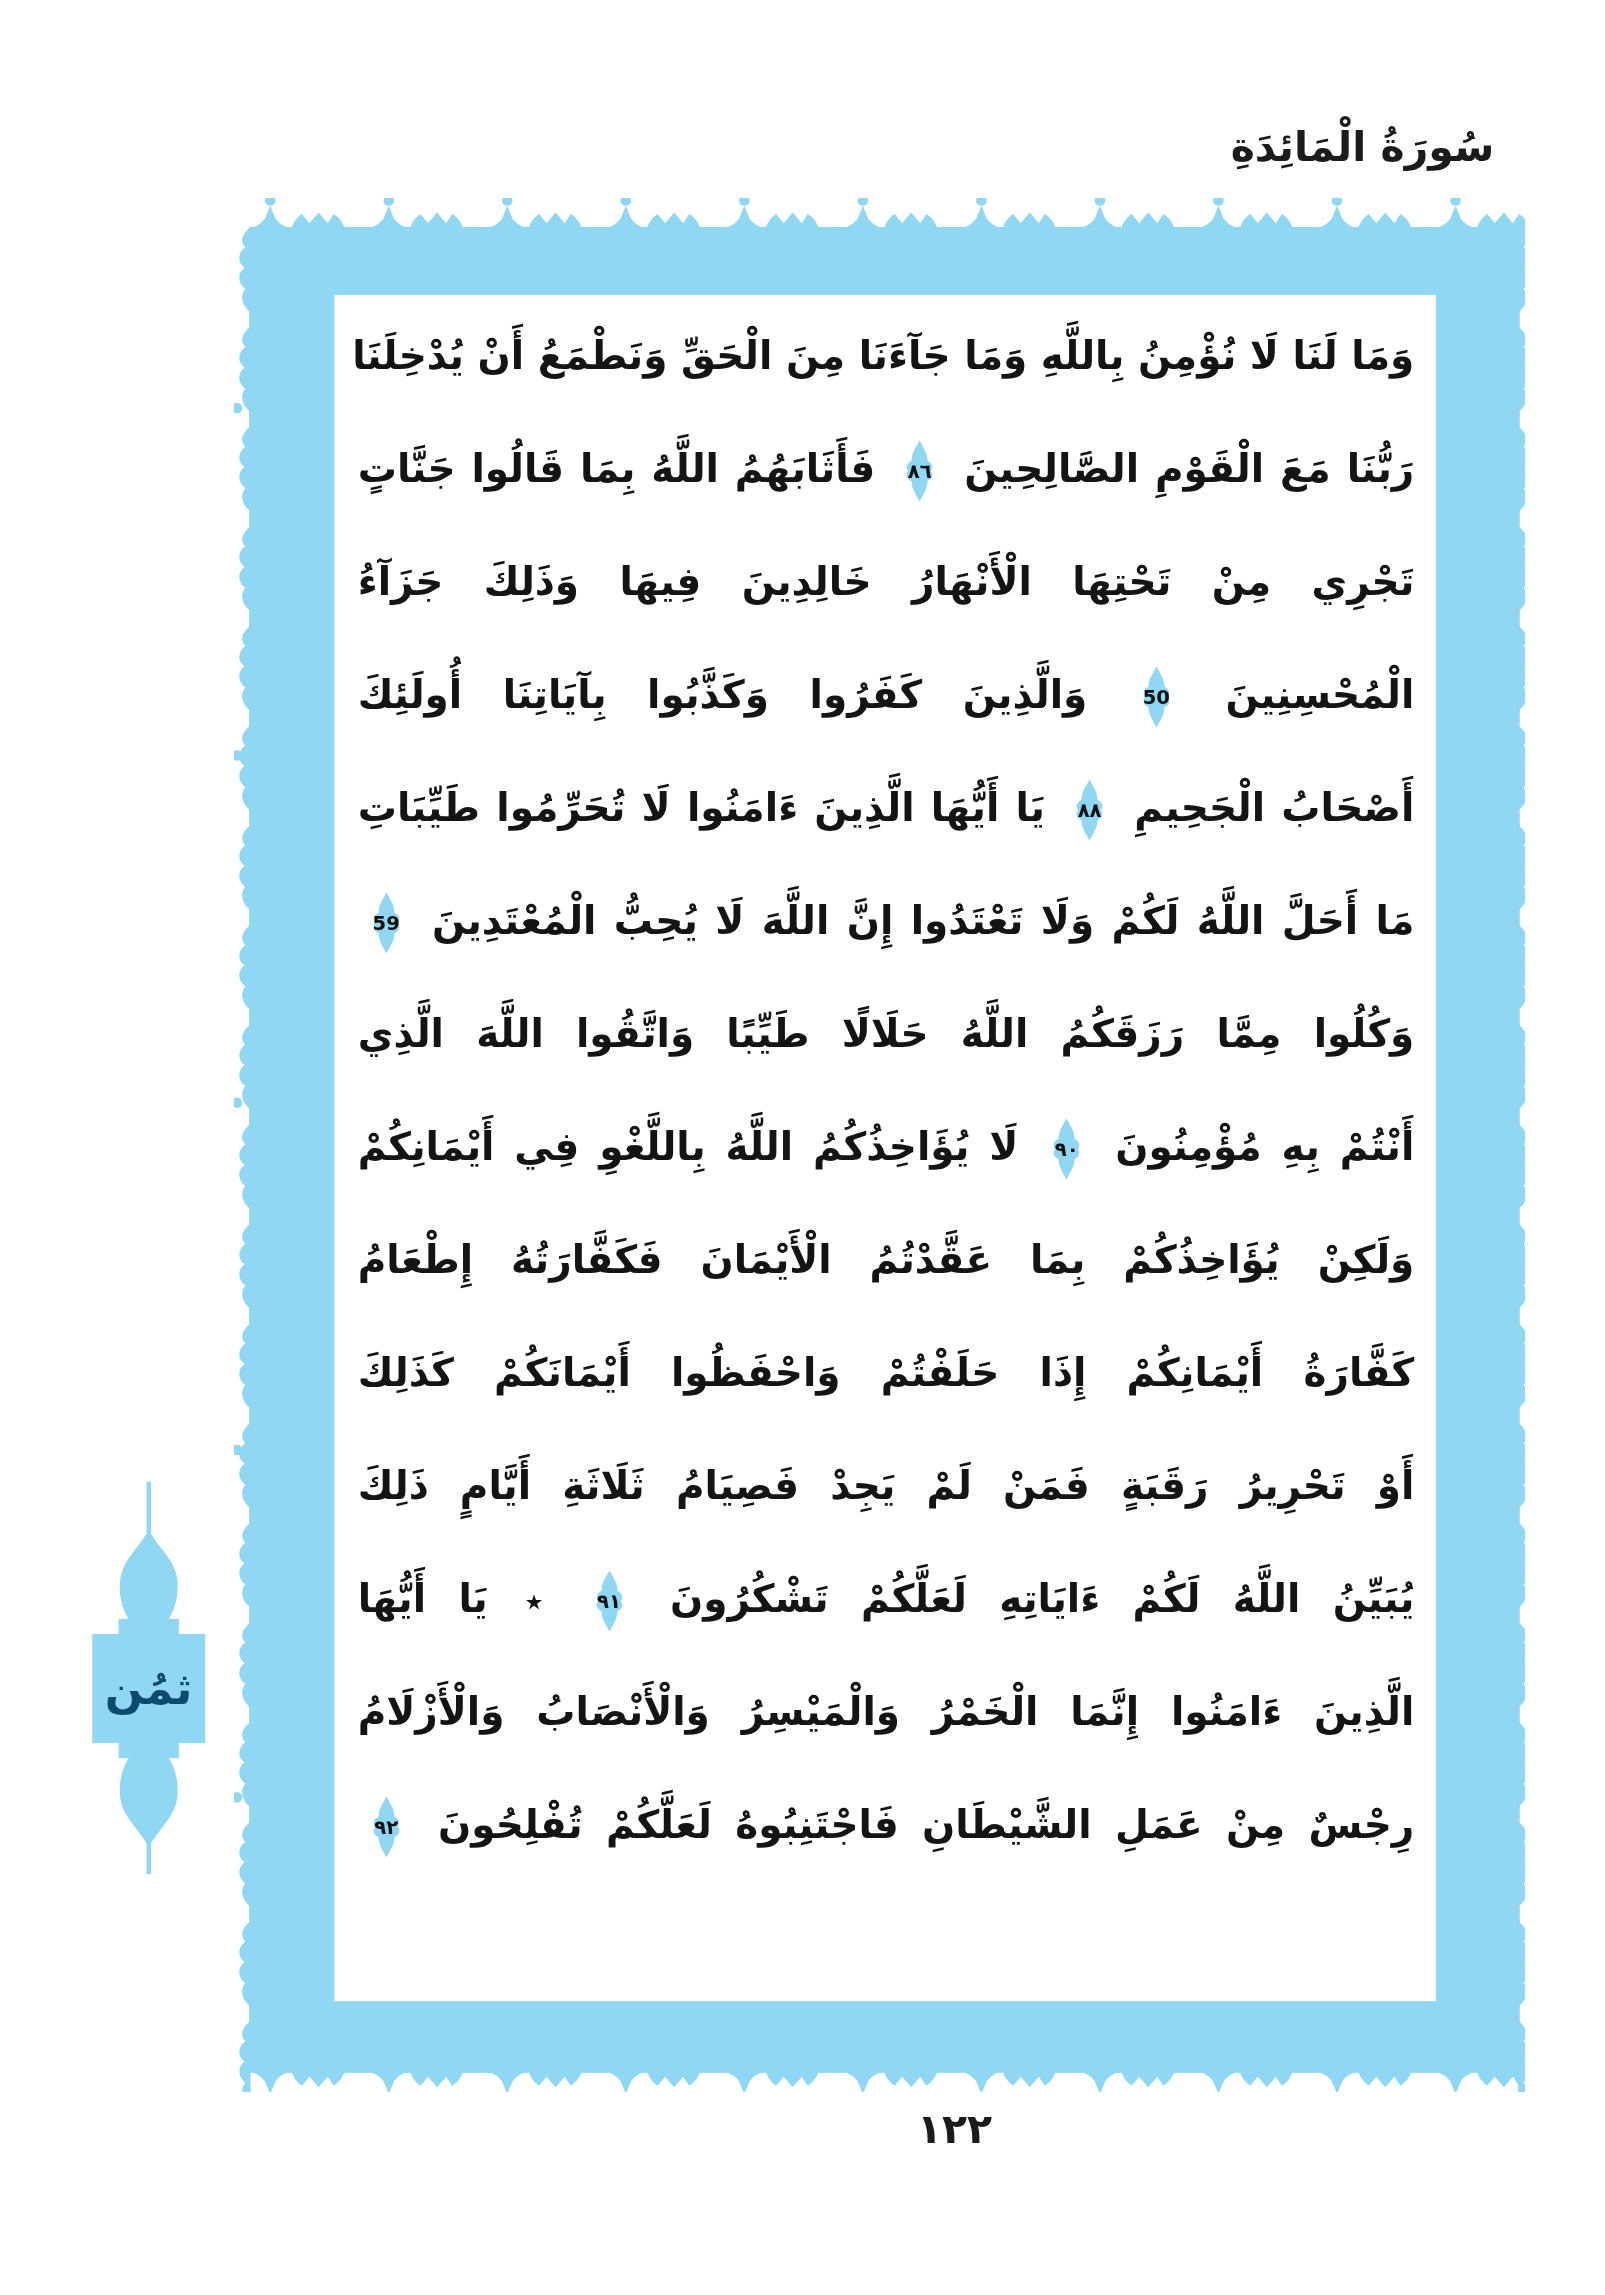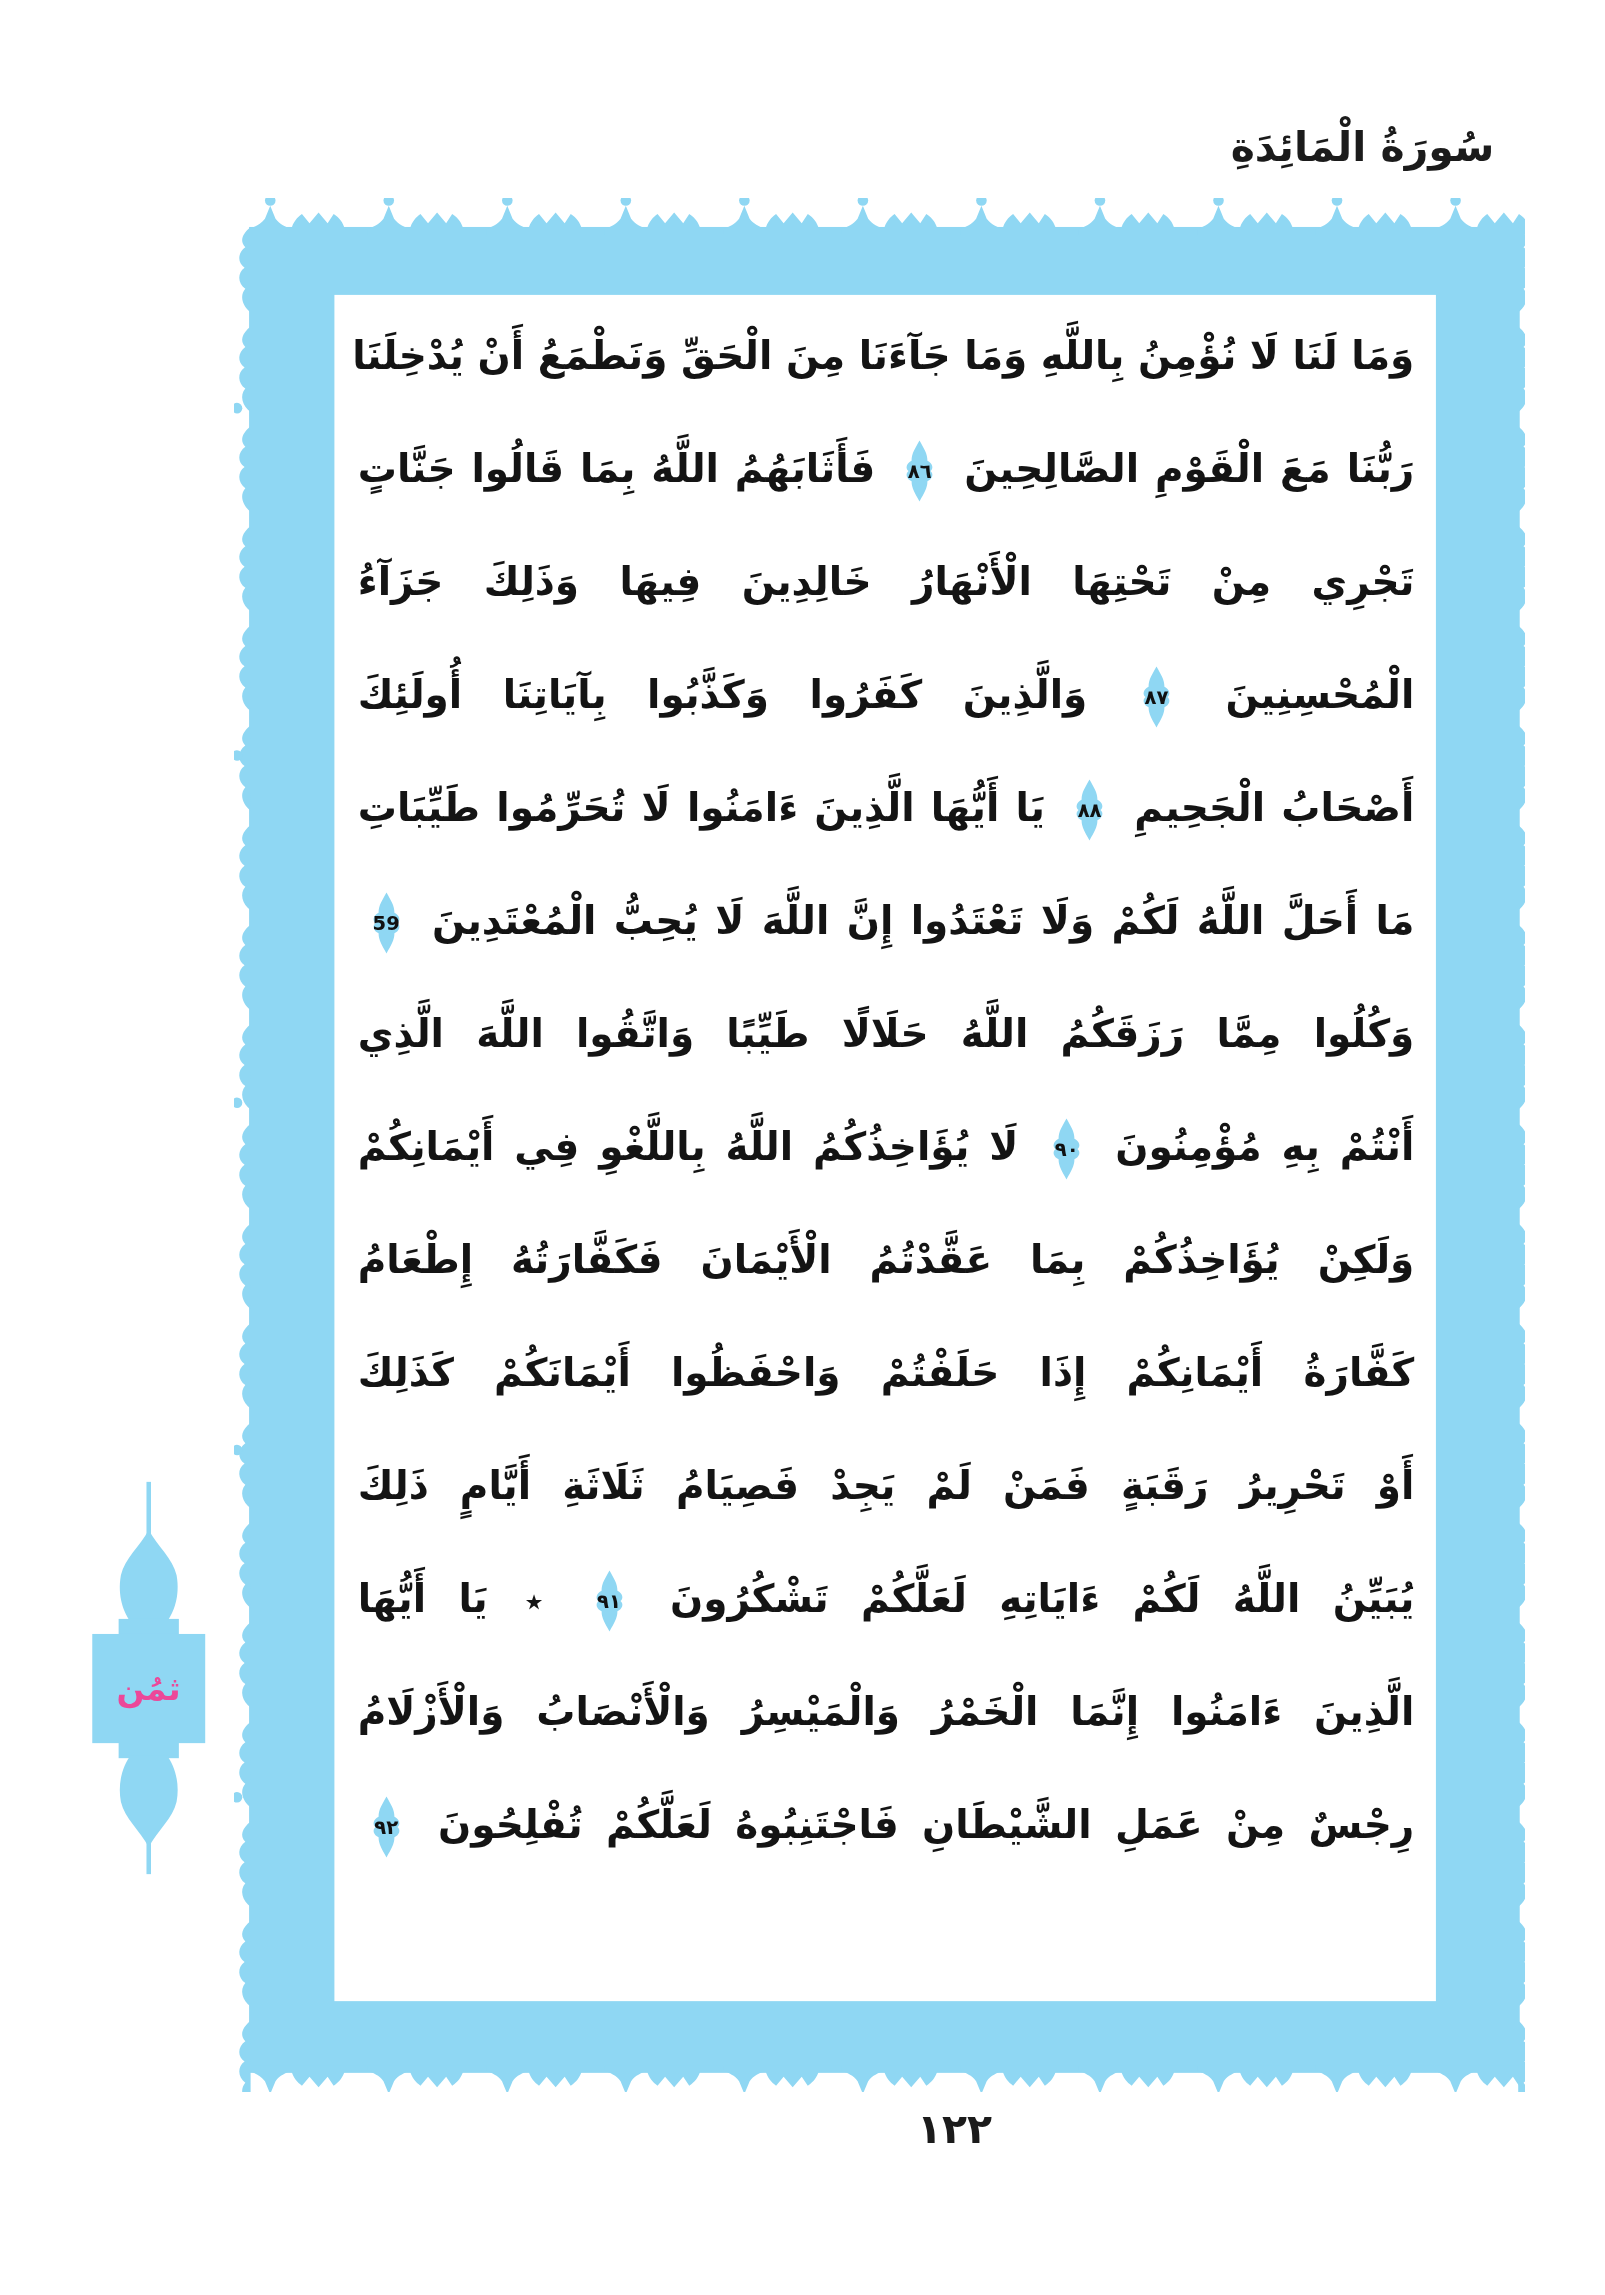--- a/index.html
+++ b/index.html
@@ -48,21 +48,21 @@
   }
   .hizb-star{
     display:inline-block;vertical-align:middle;
     font-size:35px;margin:0 4.5px;color:#141414;
   }
   
   .thumn-svg{position:absolute;left:87px;top:1480px;width:128px;height:396px;}
   .thumn-label{
     position:absolute;left:92px;top:1634px;width:113px;height:109px;
     display:flex;align-items:center;justify-content:center;
-    font-size:33px;font-weight:bold;color:#ec4899;
+    font-size:45px;font-weight:bold;color:#0c4a6e;
   }
   
   .page-number{
     position:absolute;left:765px;top:2105px;width:227px;
     text-align:right;font-size:41px;font-weight:bold;color:#1b1b1b;
   }
 </style>
 </head>
 <body>
 
@@ -197,21 +197,21 @@
     </div>
 
     <div class="quran-line">
       <span class="ln">تَجْرِي مِنْ تَحْتِهَا الْأَنْهَارُ خَالِدِينَ فِيهَا وَذَلِكَ جَزَآءُ</span>
     </div>
 
     <div class="quran-line">
       <span class="ln">الْمُحْسِنِينَ</span>
       <span class="verse-marker"><svg viewBox="0 0 64 104">
             <path d="M32,2 C39,15 45,23 45,35 C53,39 56,47 50,52 C56,57 53,65 45,69 C45,81 39,89 32,102 C25,89 19,81 19,69 C11,65 8,57 14,52 C8,47 11,39 19,35 C19,23 25,15 32,2 Z" fill="#8FD7F3"></path>
-          </svg><span class="vnum">٨٧</span></span>
+          </svg><span class="vnum">50</span></span>
       <span class="ln">وَالَّذِينَ كَفَرُوا وَكَذَّبُوا بِآيَاتِنَا أُولَئِكَ</span>
     </div>
 
     <div class="quran-line">
       <span class="ln">أَصْحَابُ الْجَحِيمِ</span>
       <span class="verse-marker"><svg viewBox="0 0 64 104">
             <path d="M32,2 C39,15 45,23 45,35 C53,39 56,47 50,52 C56,57 53,65 45,69 C45,81 39,89 32,102 C25,89 19,81 19,69 C11,65 8,57 14,52 C8,47 11,39 19,35 C19,23 25,15 32,2 Z" fill="#8FD7F3"></path>
           </svg><span class="vnum">٨٨</span></span>
       <span class="ln">يَا أَيُّهَا الَّذِينَ ءَامَنُوا لَا تُحَرِّمُوا طَيِّبَاتِ</span>
     </div>

